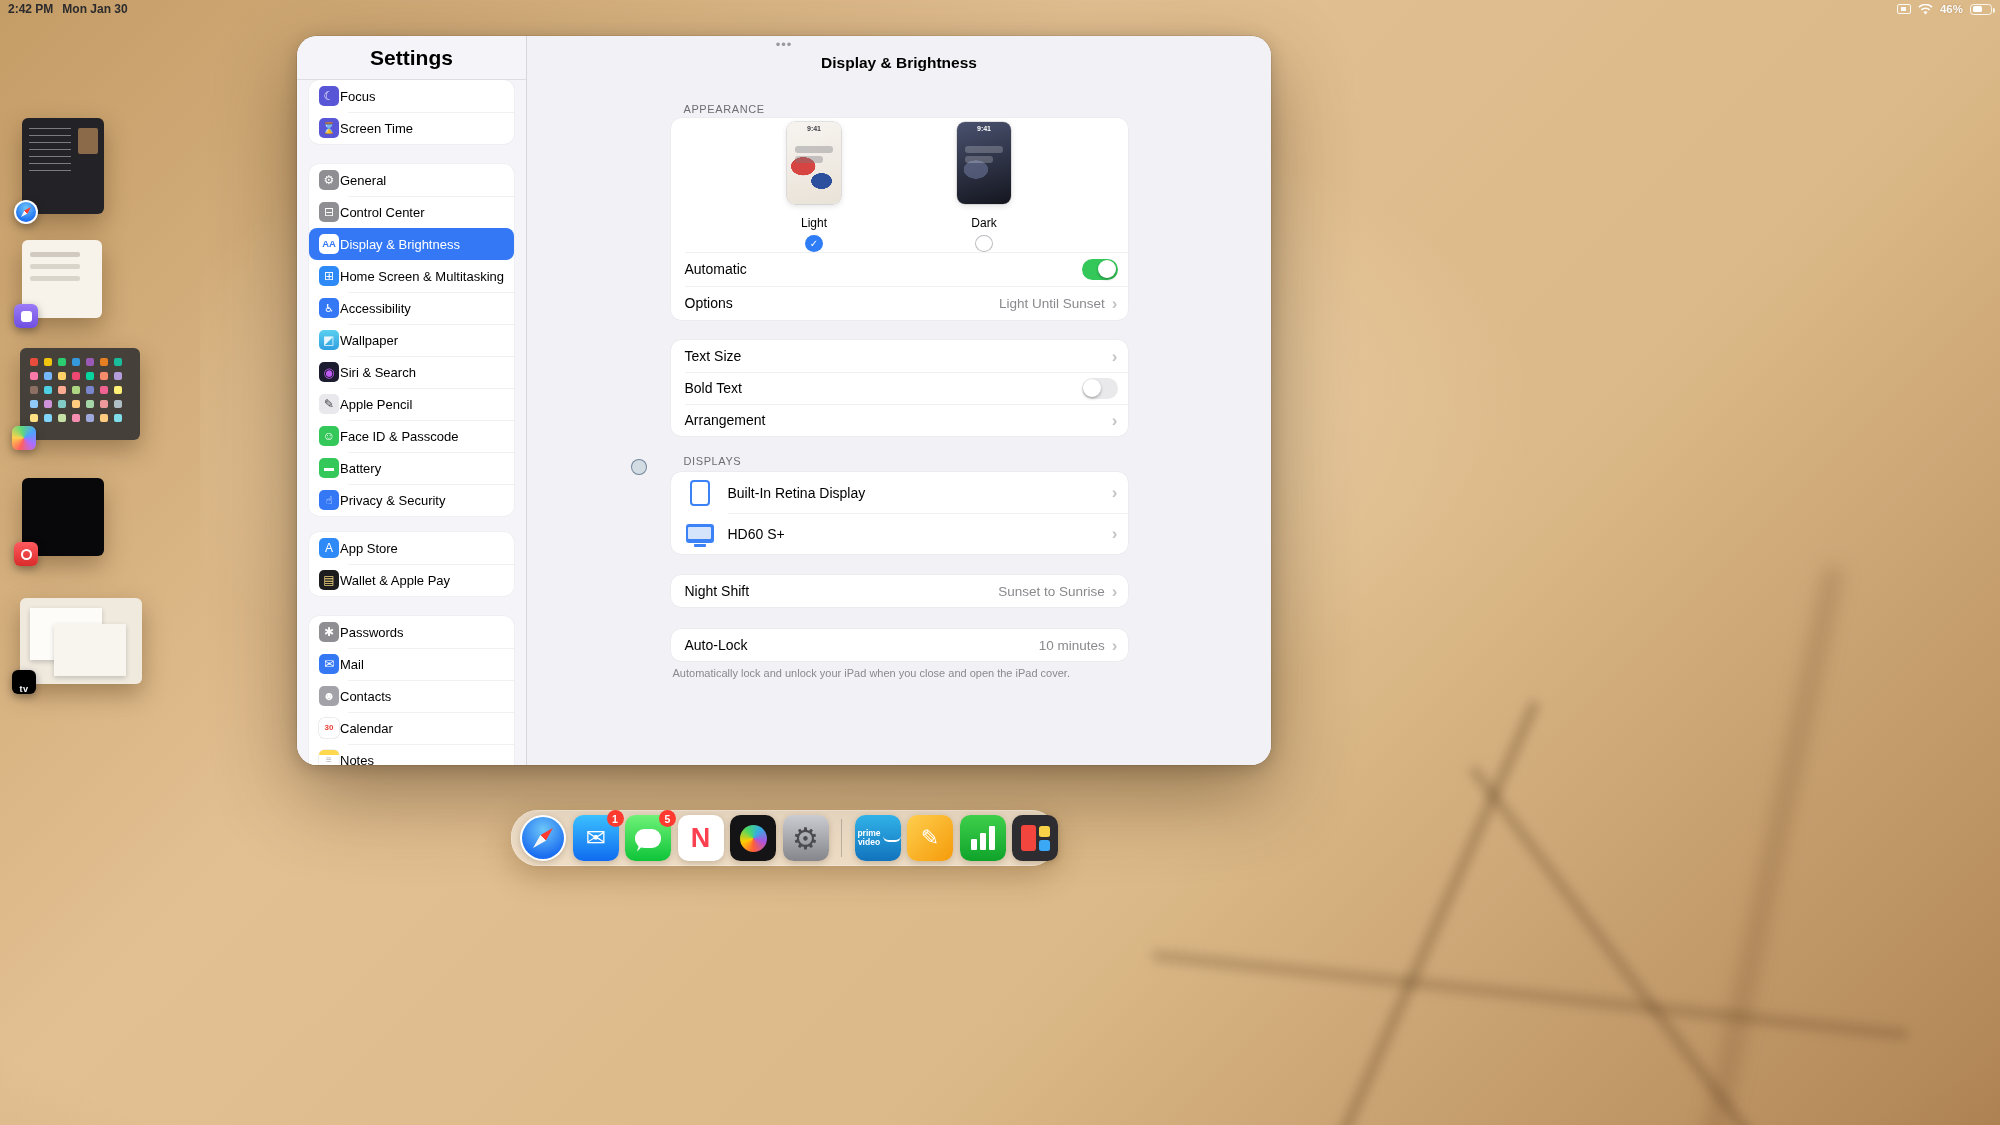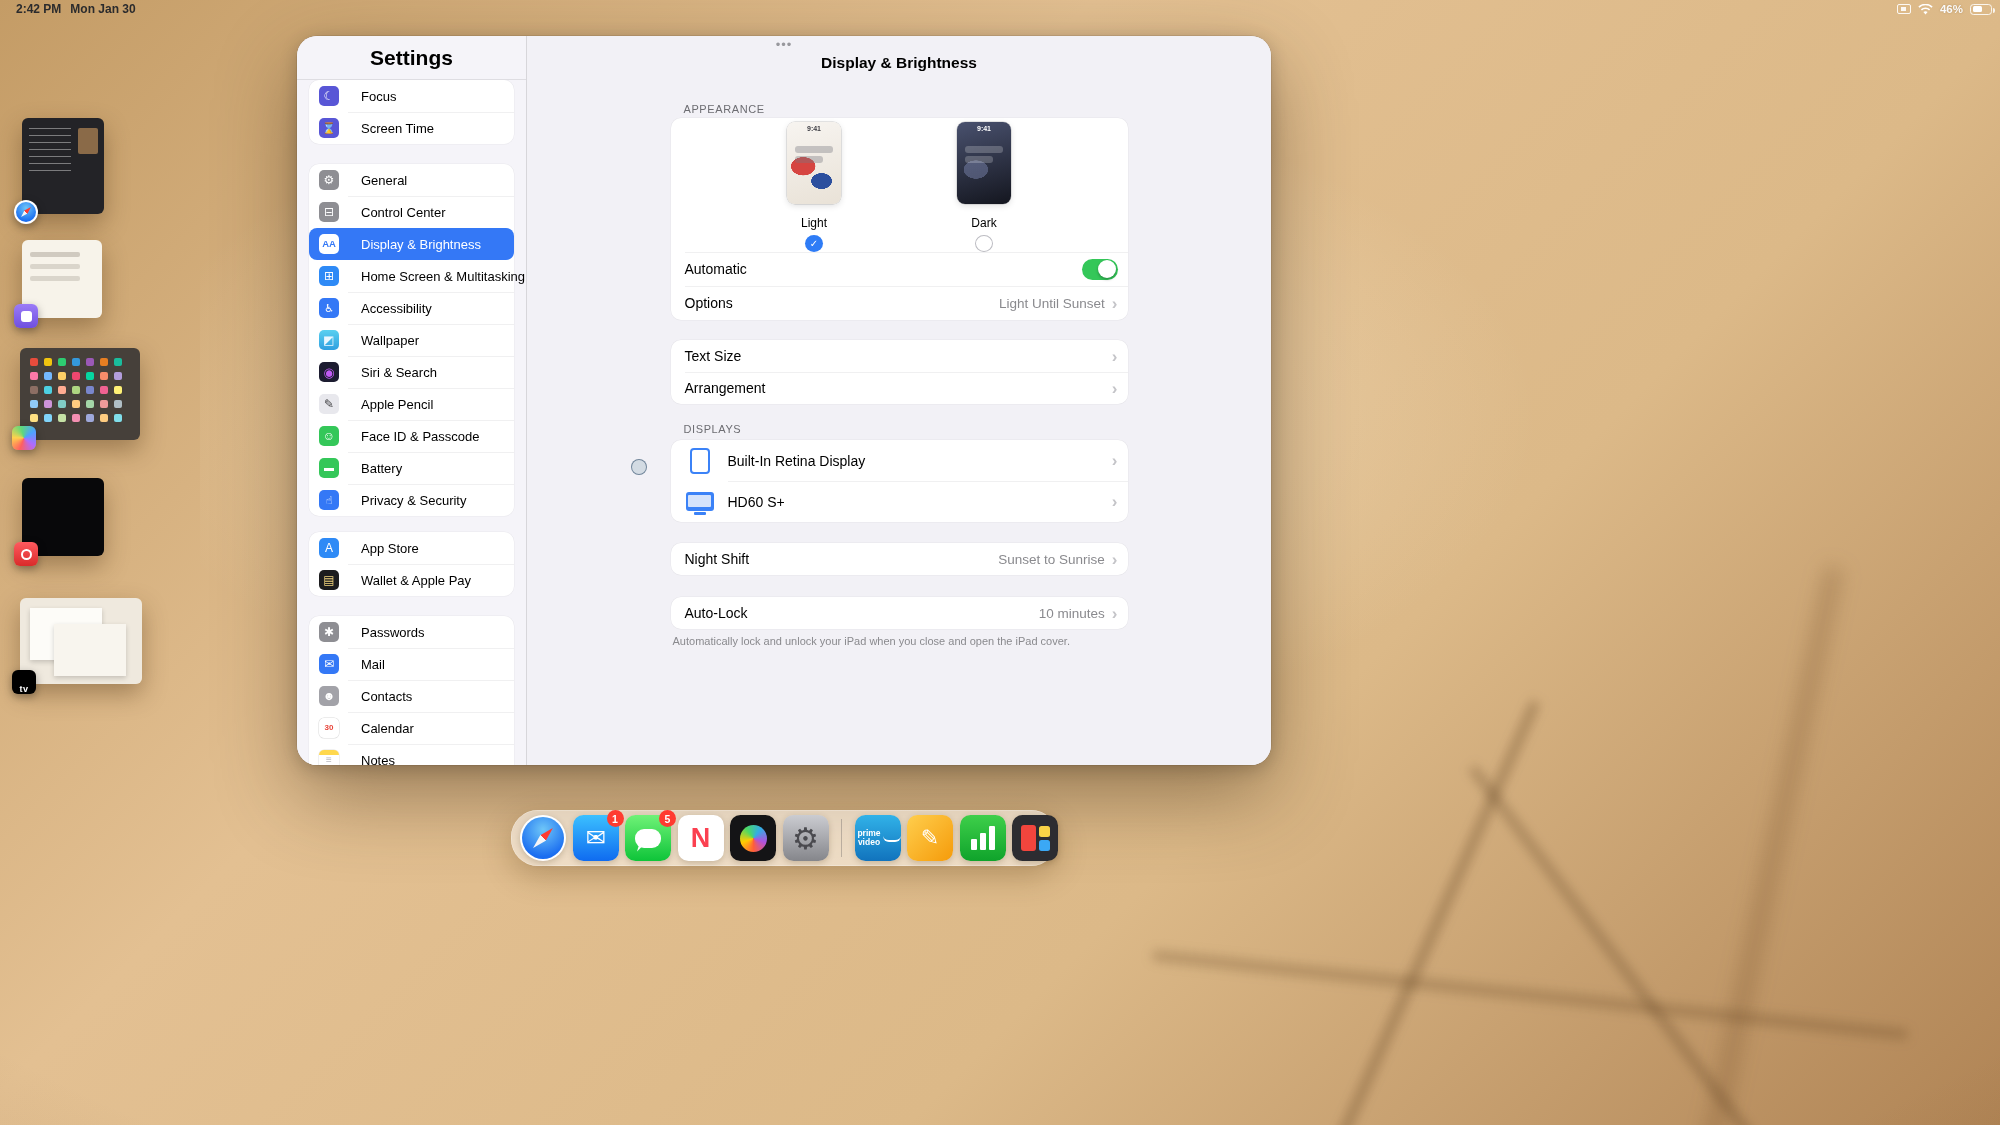--- a/index.html
+++ b/index.html
@@ -16,21 +16,21 @@
   .wire { position:absolute; filter:blur(6px); border-radius:6px; }
   .wire1 { left:1430px; top:680px; width:8px; height:500px; background:rgba(80,50,20,.40); transform:rotate(24deg); }
   .wire2 { left:1610px; top:720px; width:7px; height:470px; background:rgba(70,45,18,.38); transform:rotate(-37deg); }
   .wire3 { left:1150px; top:990px; width:760px; height:10px; background:rgba(90,60,25,.30); transform:rotate(6deg); }
   .wire4 { left:1760px; top:560px; width:16px; height:640px; background:rgba(100,65,30,.28); transform:rotate(12deg); filter:blur(10px); }
   .wp-vignette { position:absolute; inset:0;
     background:radial-gradient(130% 130% at 50% 42%, transparent 55%, rgba(88,56,22,.38) 100%); }
 
   
   .status-bar { position:absolute; top:0; left:0; right:0; height:16px; z-index:5;
-    display:flex; justify-content:space-between; align-items:center; padding:2px 8px 0 16px; }
+    display:flex; justify-content:space-between; align-items:center; padding:2px 8px 0 8px; }
   .sb-left { display:flex; gap:9px; font-size:12px; font-weight:700; color:#2b2b2d; }
   .sb-right { display:flex; align-items:center; gap:7px; color:#fff; }
   .sb-right .pct { font-size:11.5px; font-weight:600; color:#fafafa; text-shadow:0 0 2px rgba(120,80,30,.4); }
   .mirror-ic { width:14px; height:10px; border:1.3px solid rgba(255,255,255,.9); border-radius:2px; position:relative; }
   .mirror-ic::after { content:''; position:absolute; left:3px; top:2px; width:5px; height:3.5px; background:rgba(255,255,255,.9); }
   .batt { width:22px; height:11px; border:1px solid rgba(255,255,255,.85); border-radius:3.5px; position:relative; }
   .batt::before { content:''; position:absolute; left:1.5px; top:1.5px; bottom:1.5px; width:46%; background:#fff; border-radius:1.5px; }
   .batt::after { content:''; position:absolute; right:-3.5px; top:3px; width:2px; height:5px; background:rgba(255,255,255,.85); border-radius:0 2px 2px 0; }
 
   
@@ -86,21 +86,21 @@
   .sidebar-list { flex:1; overflow:hidden; padding-top:0; }
   .sgroup { background:#fff; border-radius:10px; margin:0 12px; box-shadow:0 0 0 .5px rgba(0,0,0,.05); }
   .sg2 { margin-top:20px; } .sg3 { margin-top:16px; } .sg4 { margin-top:20px; }
   .srow { display:flex; align-items:center; height:32px; padding:0 10px; position:relative; cursor:default; }
   .srow + .srow::before { content:''; position:absolute; left:39px; right:0; top:0; height:1px;
     background:rgba(60,60,67,.15); transform:scaleY(.5); }
   .srow.selected { background:#3478f6; border-radius:8px; }
   .srow.selected::before, .srow.selected + .srow::before { display:none; }
   .sicon { width:20px; height:20px; border-radius:5px; flex:none; display:flex; align-items:center; justify-content:center;
     font-size:12px; line-height:1; color:#fff; }
-  .slabel { margin-left:22px; font-size:13px; color:#000; white-space:nowrap; }
+  .slabel { margin-left:1px; font-size:13px; color:#000; white-space:nowrap; }
   .srow.selected .slabel { color:#fff; }
   .ic-focus,.ic-screentime { background:#5856d6; }
   .ic-screentime { font-size:11px; }
   .ic-general,.ic-cc,.ic-passwords { background:#8e8e93; }
   .ic-display { background:#fff; color:#3478f6; font-weight:800; font-size:9.5px; }
   .ic-home,.ic-appstore { background:#2e8af6; }
   .ic-access,.ic-privacy,.ic-mail { background:#3478f6; }
   .ic-access { font-size:11px; }
   .ic-wallpaper { background:linear-gradient(180deg,#5ad0f0,#2f9fe0); color:#eaf7ff; }
   .ic-siri { background:#1c1c30; color:#bf5af2; font-size:13px; }
@@ -425,20 +425,24 @@
             <span class="chev">›</span>
           </div>
         </div>
 
         <div class="card mt20">
           <div class="row h32">
             <span class="lbl">Text Size</span>
             <span class="chev solo">›</span>
           </div>
           <div class="row h32 sep">
+            <span class="lbl">Bold Text</span>
+            <div class="toggle"></div>
+          </div>
+          <div class="row h32 sep">
             <span class="lbl">Arrangement</span>
             <span class="chev solo">›</span>
           </div>
         </div>
 
         <div class="sec-label second">DISPLAYS</div>
         <div class="card mt5">
           <div class="row h41">
             <span class="ric">
                 <span class="ipad-ic"></span>

